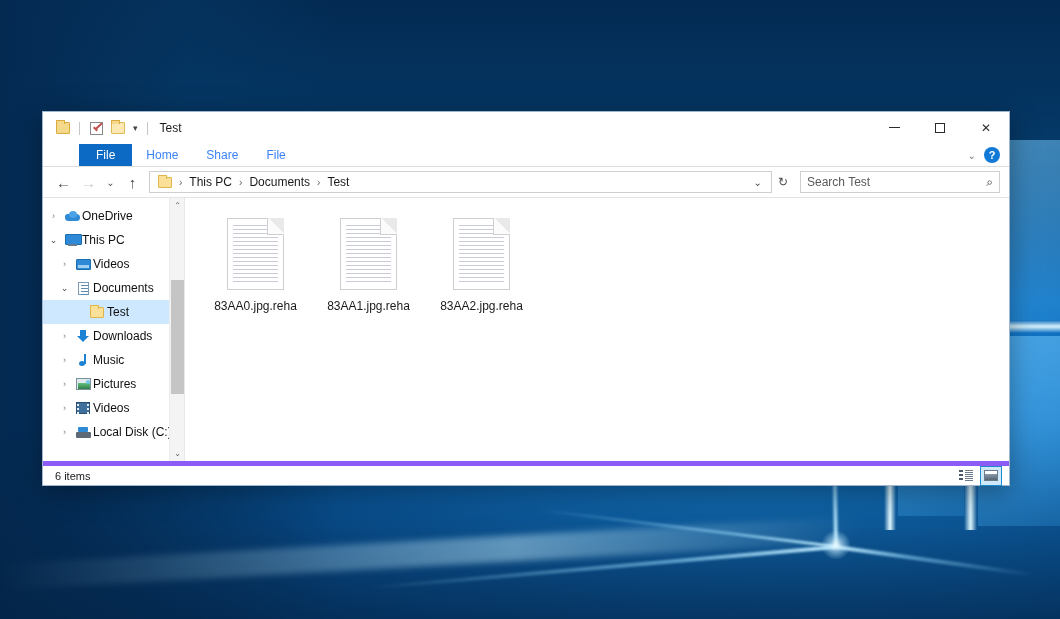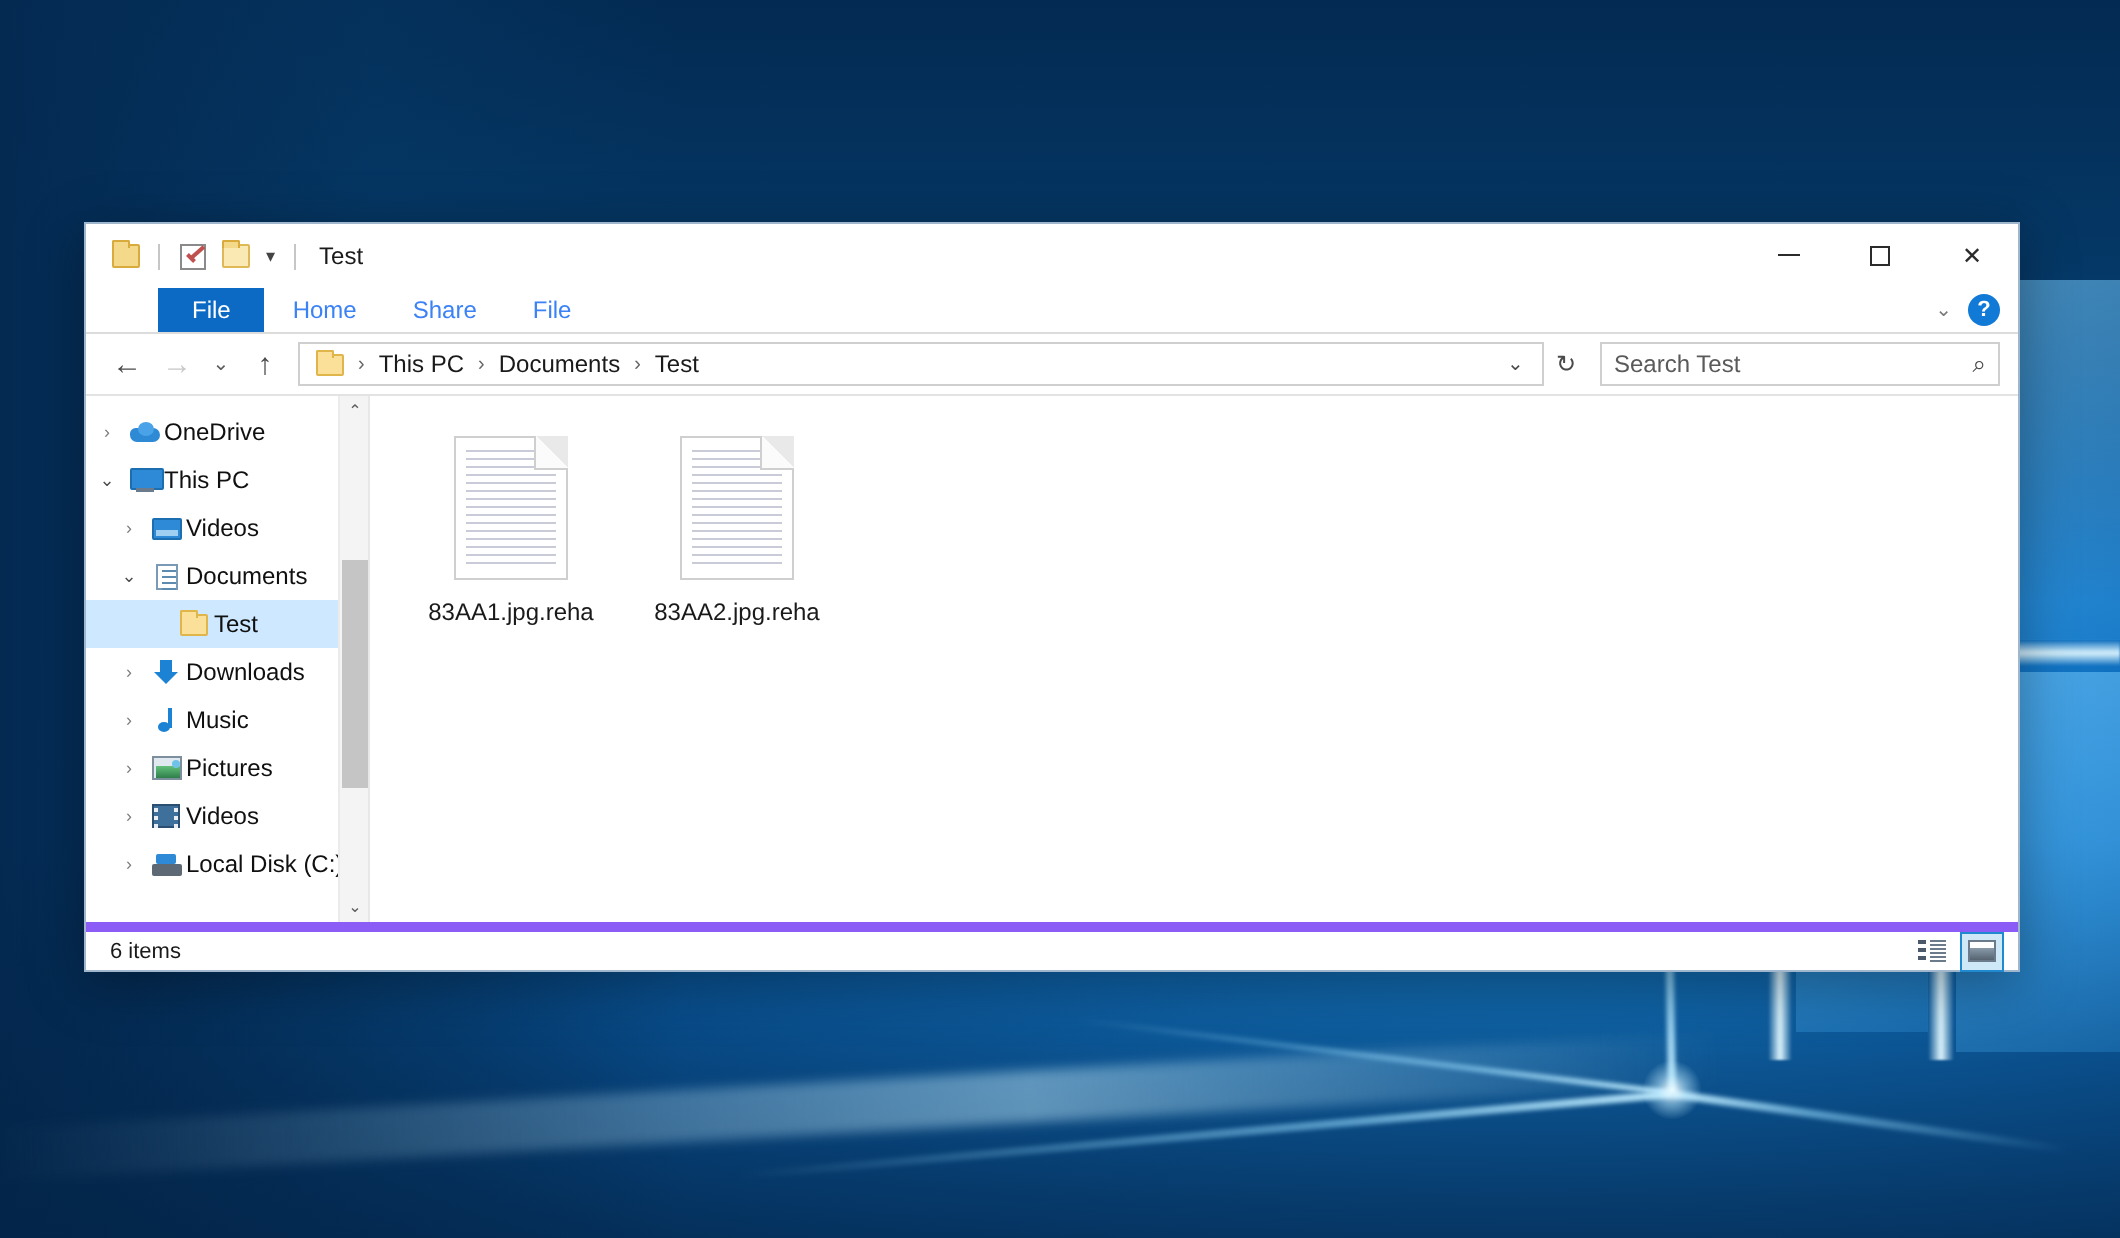--- a/index.html
+++ b/index.html
@@ -511,20 +511,27 @@
         <div class="navscroll">
           <div class="sb-arrow up">⌃</div>
           <div class="sb-thumb"></div>
           <div class="sb-arrow down">⌄</div>
         </div>
       </div>
 
       <div class="content">
         <div class="grid">
 
+          <div class="fitem">
+            <div class="fileicon">
+              <div class="lines"></div>
+                <div class="fold"></div>
+            </div>
+            <div class="fname">83AA0.jpg.reha</div>
+          </div>
 
           <div class="fitem">
             <div class="fileicon">
               <div class="lines"></div>
                 <div class="fold"></div>
             </div>
             <div class="fname">83AA1.jpg.reha</div>
           </div>
 
           <div class="fitem">

